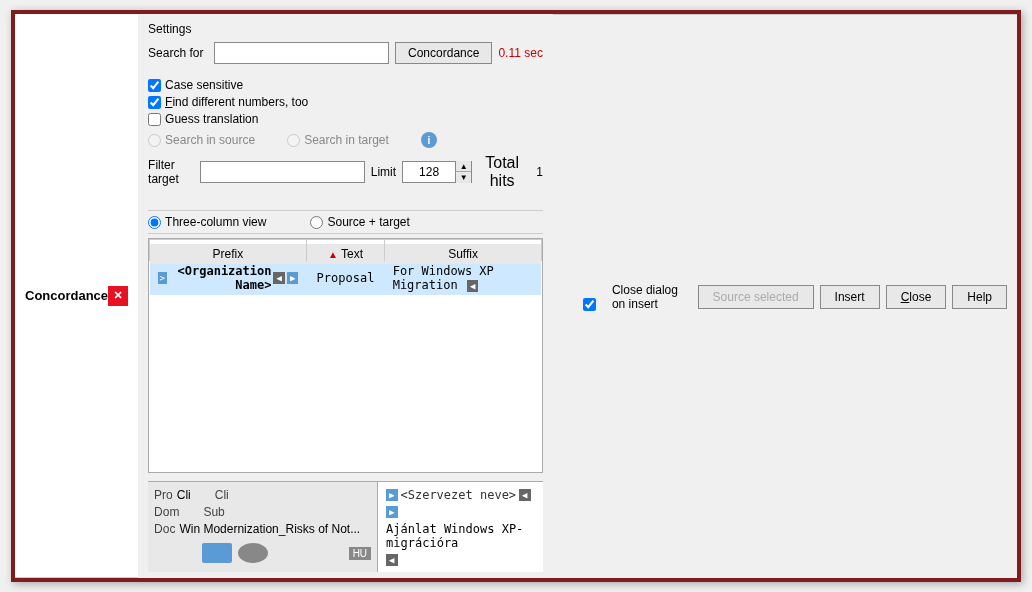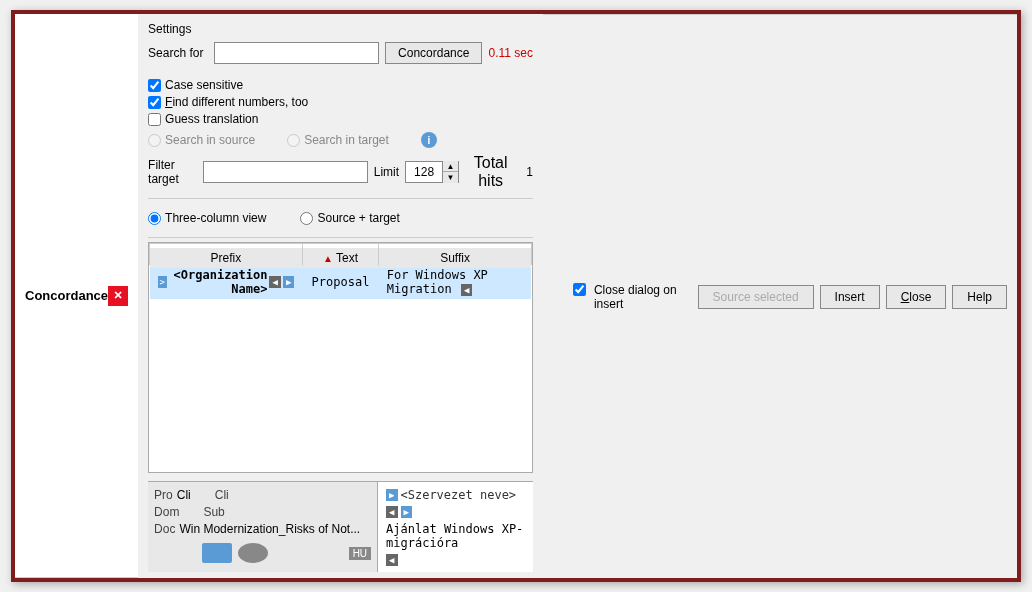--- a/index.html
+++ b/index.html
@@ -163,21 +163,21 @@
       font-size: 12px;
     }
     .limit-spinner {
       display: flex;
       align-items: center;
       border: 1px solid #888;
       background: white;
       height: 22px;
     }
     .limit-value {
-      width: 36px;
+      width: 52px;
       text-align: center;
       font-size: 12px;
       border: none;
       outline: none;
       height: 20px;
       padding: 0;
     }
     .spinner-btns {
       display: flex;
       flex-direction: column;
@@ -195,23 +195,23 @@
       align-items: center;
       justify-content: center;
       padding: 0;
     }
     .spinner-btn:first-child { border-bottom: 1px solid #aaa; }
     .total-hits-label { font-size: 16px; text-align: center; }
     .total-hits-value { font-size: 12px; font-weight: normal; margin-left: 4px; }
     .view-row {
       display: flex;
       align-items: center;
-      gap: 34px;
-      margin-top: 4px;
-      padding: 12px 0;
+      gap: 44px;
+      margin-top: 16px;
+      padding: 4px 0;
       border-top: 1px solid #ccc;
       border-bottom: 1px solid #ccc;
     }
     .radio-view {
       display: flex;
       align-items: center;
       gap: 4px;
       font-size: 12px;
     }
     .radio-view input[type=radio] {
@@ -317,22 +317,22 @@
     }
     .bottom-bar {
       display: flex;
       align-items: center;
       padding: 6px 10px;
       gap: 6px;
       border-top: 1px solid #ccc;
     }
     .bottom-bar-checkbox {
       display: flex;
-      align-items: flex-start;
-      gap: 8px;
+      align-items: flex-end;
+      gap: 16px;
       font-size: 12px;
       flex: 1;
       padding-left: 20px;
     }
     .action-btn {
       height: 24px;
       padding: 0 14px;
       background: #e8e8e8;
       border: 1px solid #888;
       font-size: 12px;

